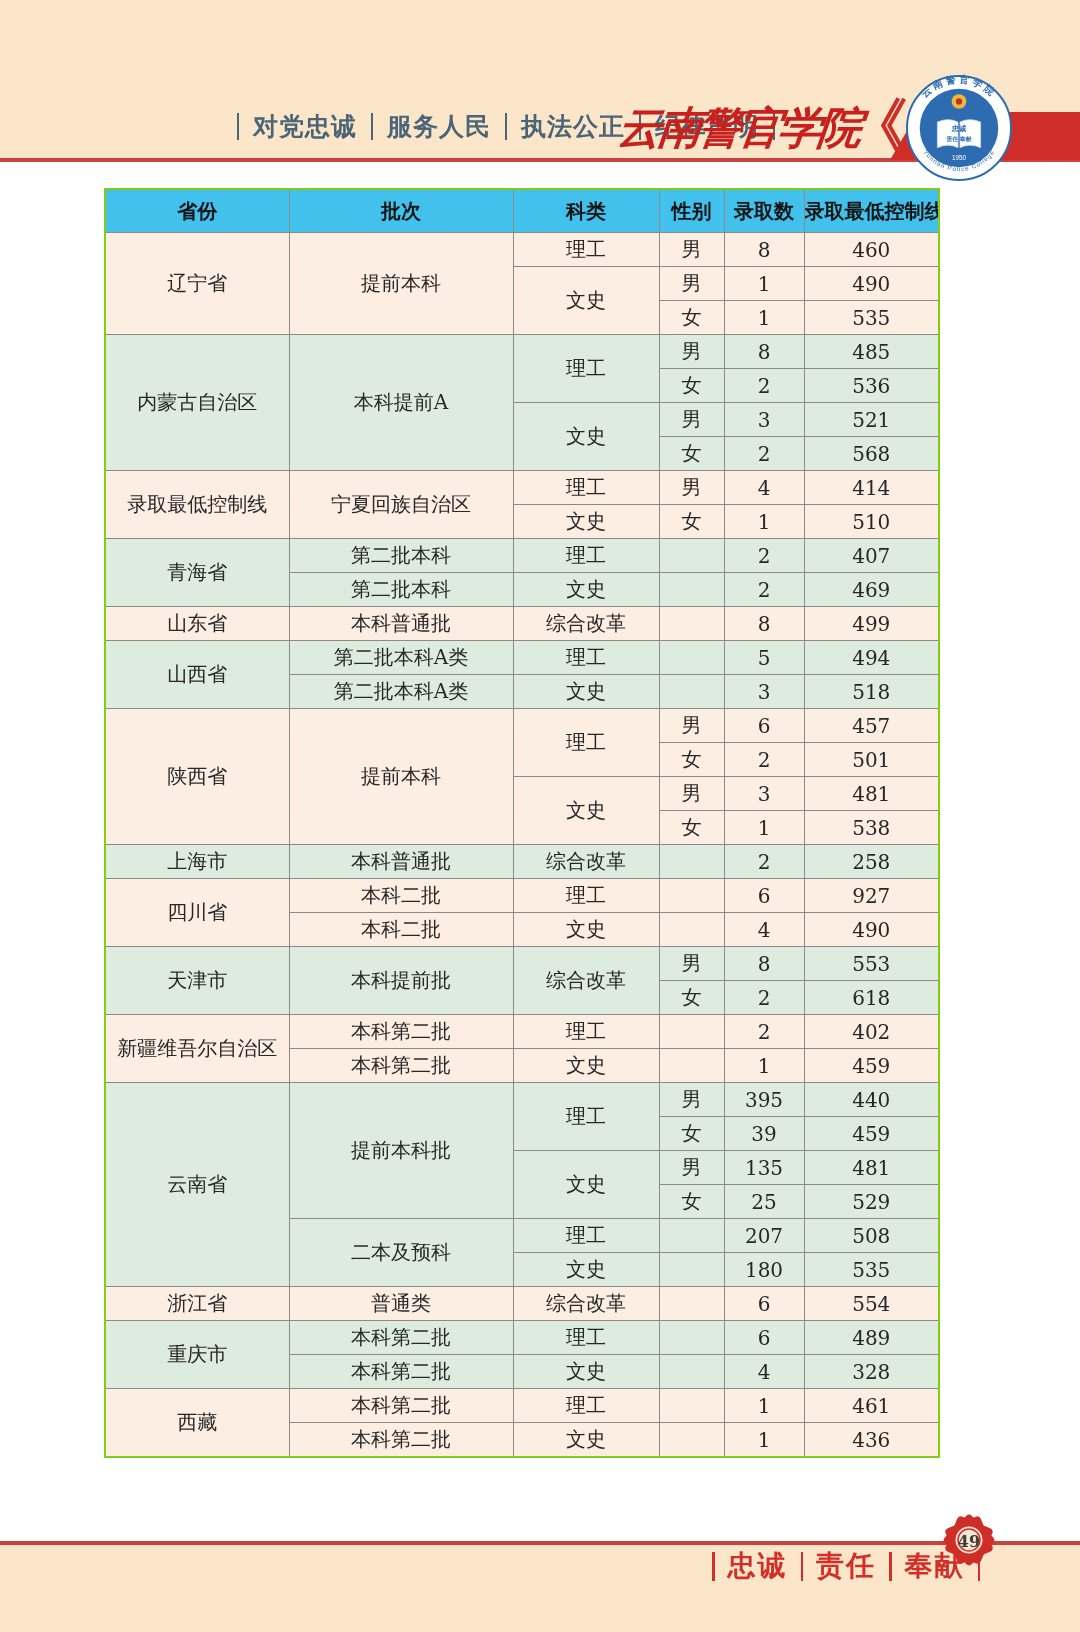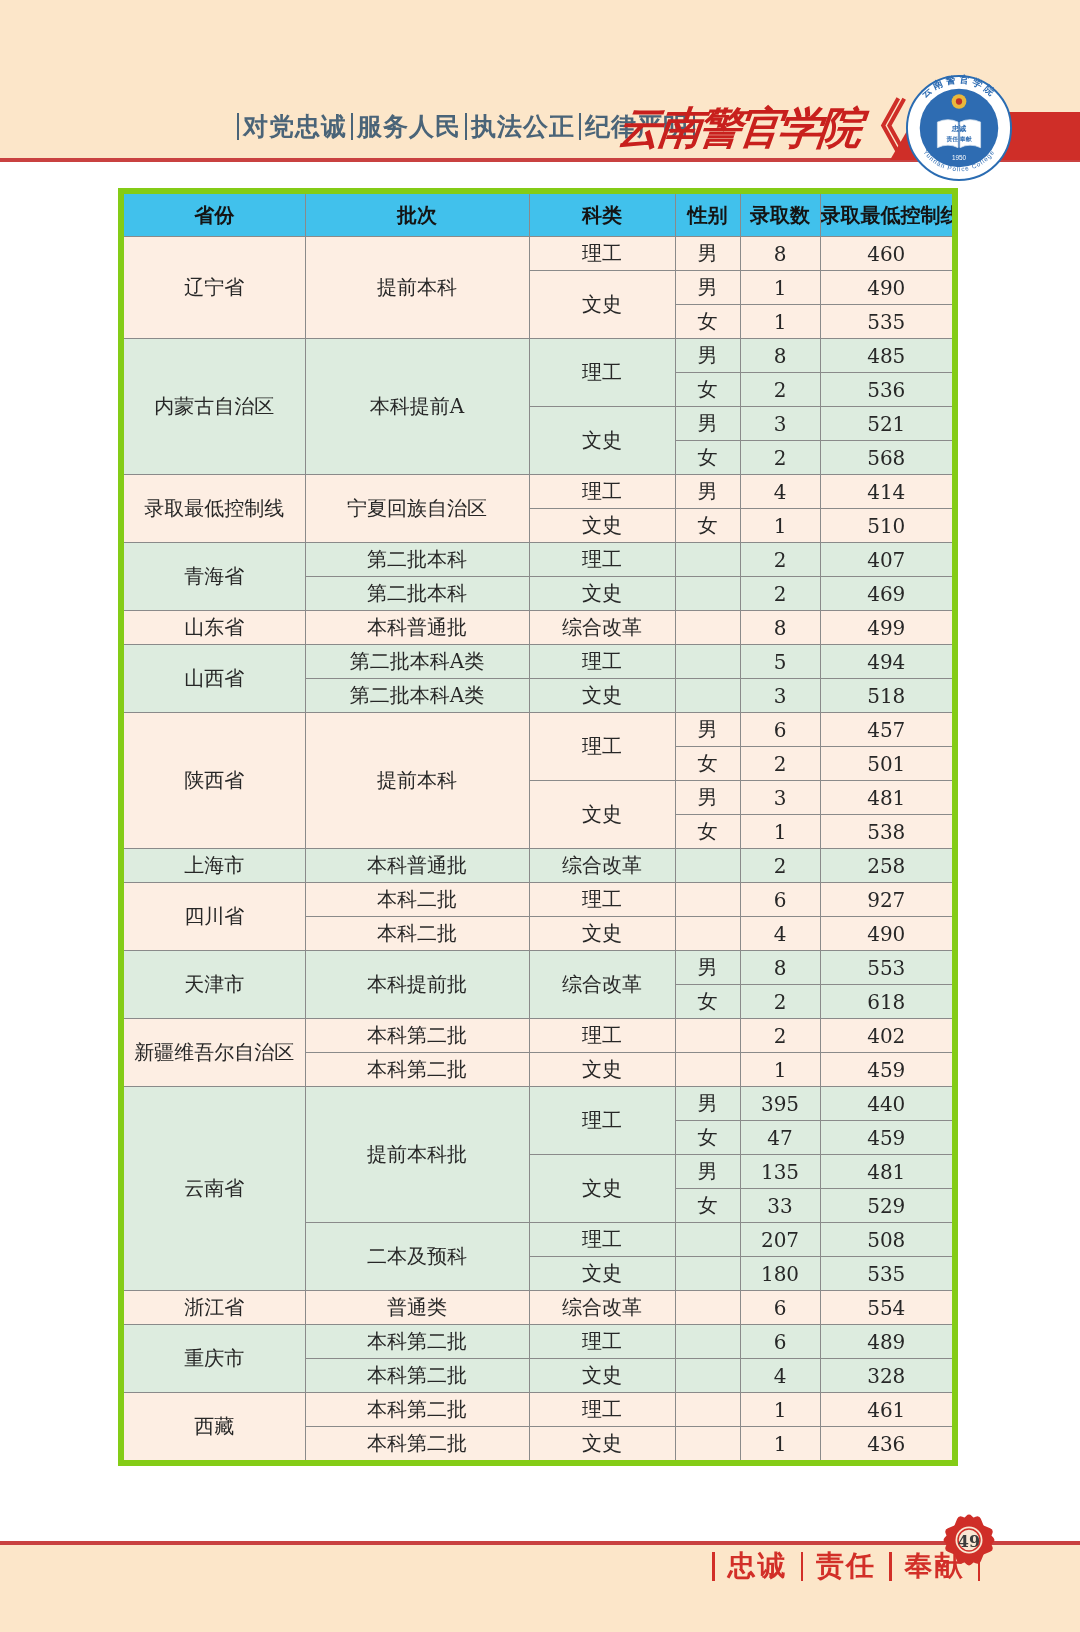--- a/index.html
+++ b/index.html
@@ -7,21 +7,21 @@
     position:relative; width:1080px; height:1632px; background:#ffffff;
     overflow:hidden; font-family:"Liberation Sans", sans-serif;
   }
 
   
   .header-band { position:absolute; top:0; left:0; width:1080px; height:158px; background:#fce6c9; }
   .header-rule { position:absolute; top:158px; left:0; width:1080px; height:4px; background:#c94140; }
 
   .header-motto {
     position:absolute; top:110px; left:237px; height:32px;
-    display:flex; align-items:center; gap:4px;
+    display:flex; align-items:center; gap:14px;
     color:#4a6478; font-size:25px; font-weight:bold; letter-spacing:1px;
   }
   .header-motto .bar { width:2px; height:27px; background:#4a6478; }
 
   .school-title {
     position:absolute; top:99px; left:618px; white-space:nowrap;
     font-family:"DejaVu Serif", serif; font-weight:bold; font-style:italic;
     font-size:44px; letter-spacing:-4px; color:#c8201d; transform:skewX(-6deg);
   }
   .title-chevron {
@@ -31,23 +31,23 @@
   }
   .ribbon {
     position:absolute; top:112px; left:890px; width:190px; height:48px;
     background:#cf2e28;
     clip-path:polygon(28px 0, 100% 0, 100% 100%, 0 100%);
   }
   .badge { position:absolute; top:74px; left:905px; width:108px; height:108px; }
 
   
   table.score-table {
-    position:absolute; left:118px; top:188px; width:834px; height:1246px;
+    position:absolute; left:104px; top:188px; width:834px; height:1246px;
     border-collapse:collapse; table-layout:fixed;
-    border:6px solid #84cc16;
+    border:2px solid #84cc16;
   }
   .score-table th, .score-table td {
     border:1px solid #8a8a8a; text-align:center; vertical-align:middle;
     padding:0; overflow:hidden; white-space:nowrap;
   }
   .score-table thead th {
     background:#41c1ec; height:42px; color:#141414;
     font-family:"Liberation Sans", sans-serif; font-weight:bold; font-size:20px;
   }
   .score-table tbody td {
@@ -306,32 +306,32 @@
         <tr class="green">
           <td rowspan="6">云南省</td>
           <td rowspan="4">提前本科批</td>
           <td rowspan="2">理工</td>
           <td>男</td>
           <td>395</td>
           <td>440</td>
         </tr>
         <tr class="green">
           <td>女</td>
-          <td>47</td>
+          <td>39</td>
           <td>459</td>
         </tr>
         <tr class="green">
           <td rowspan="2">文史</td>
           <td>男</td>
           <td>135</td>
           <td>481</td>
         </tr>
         <tr class="green">
           <td>女</td>
-          <td>33</td>
+          <td>25</td>
           <td>529</td>
         </tr>
         <tr class="green">
           <td rowspan="2">二本及预科</td>
           <td>理工</td>
           <td></td>
           <td>207</td>
           <td>508</td>
         </tr>
         <tr class="green">

